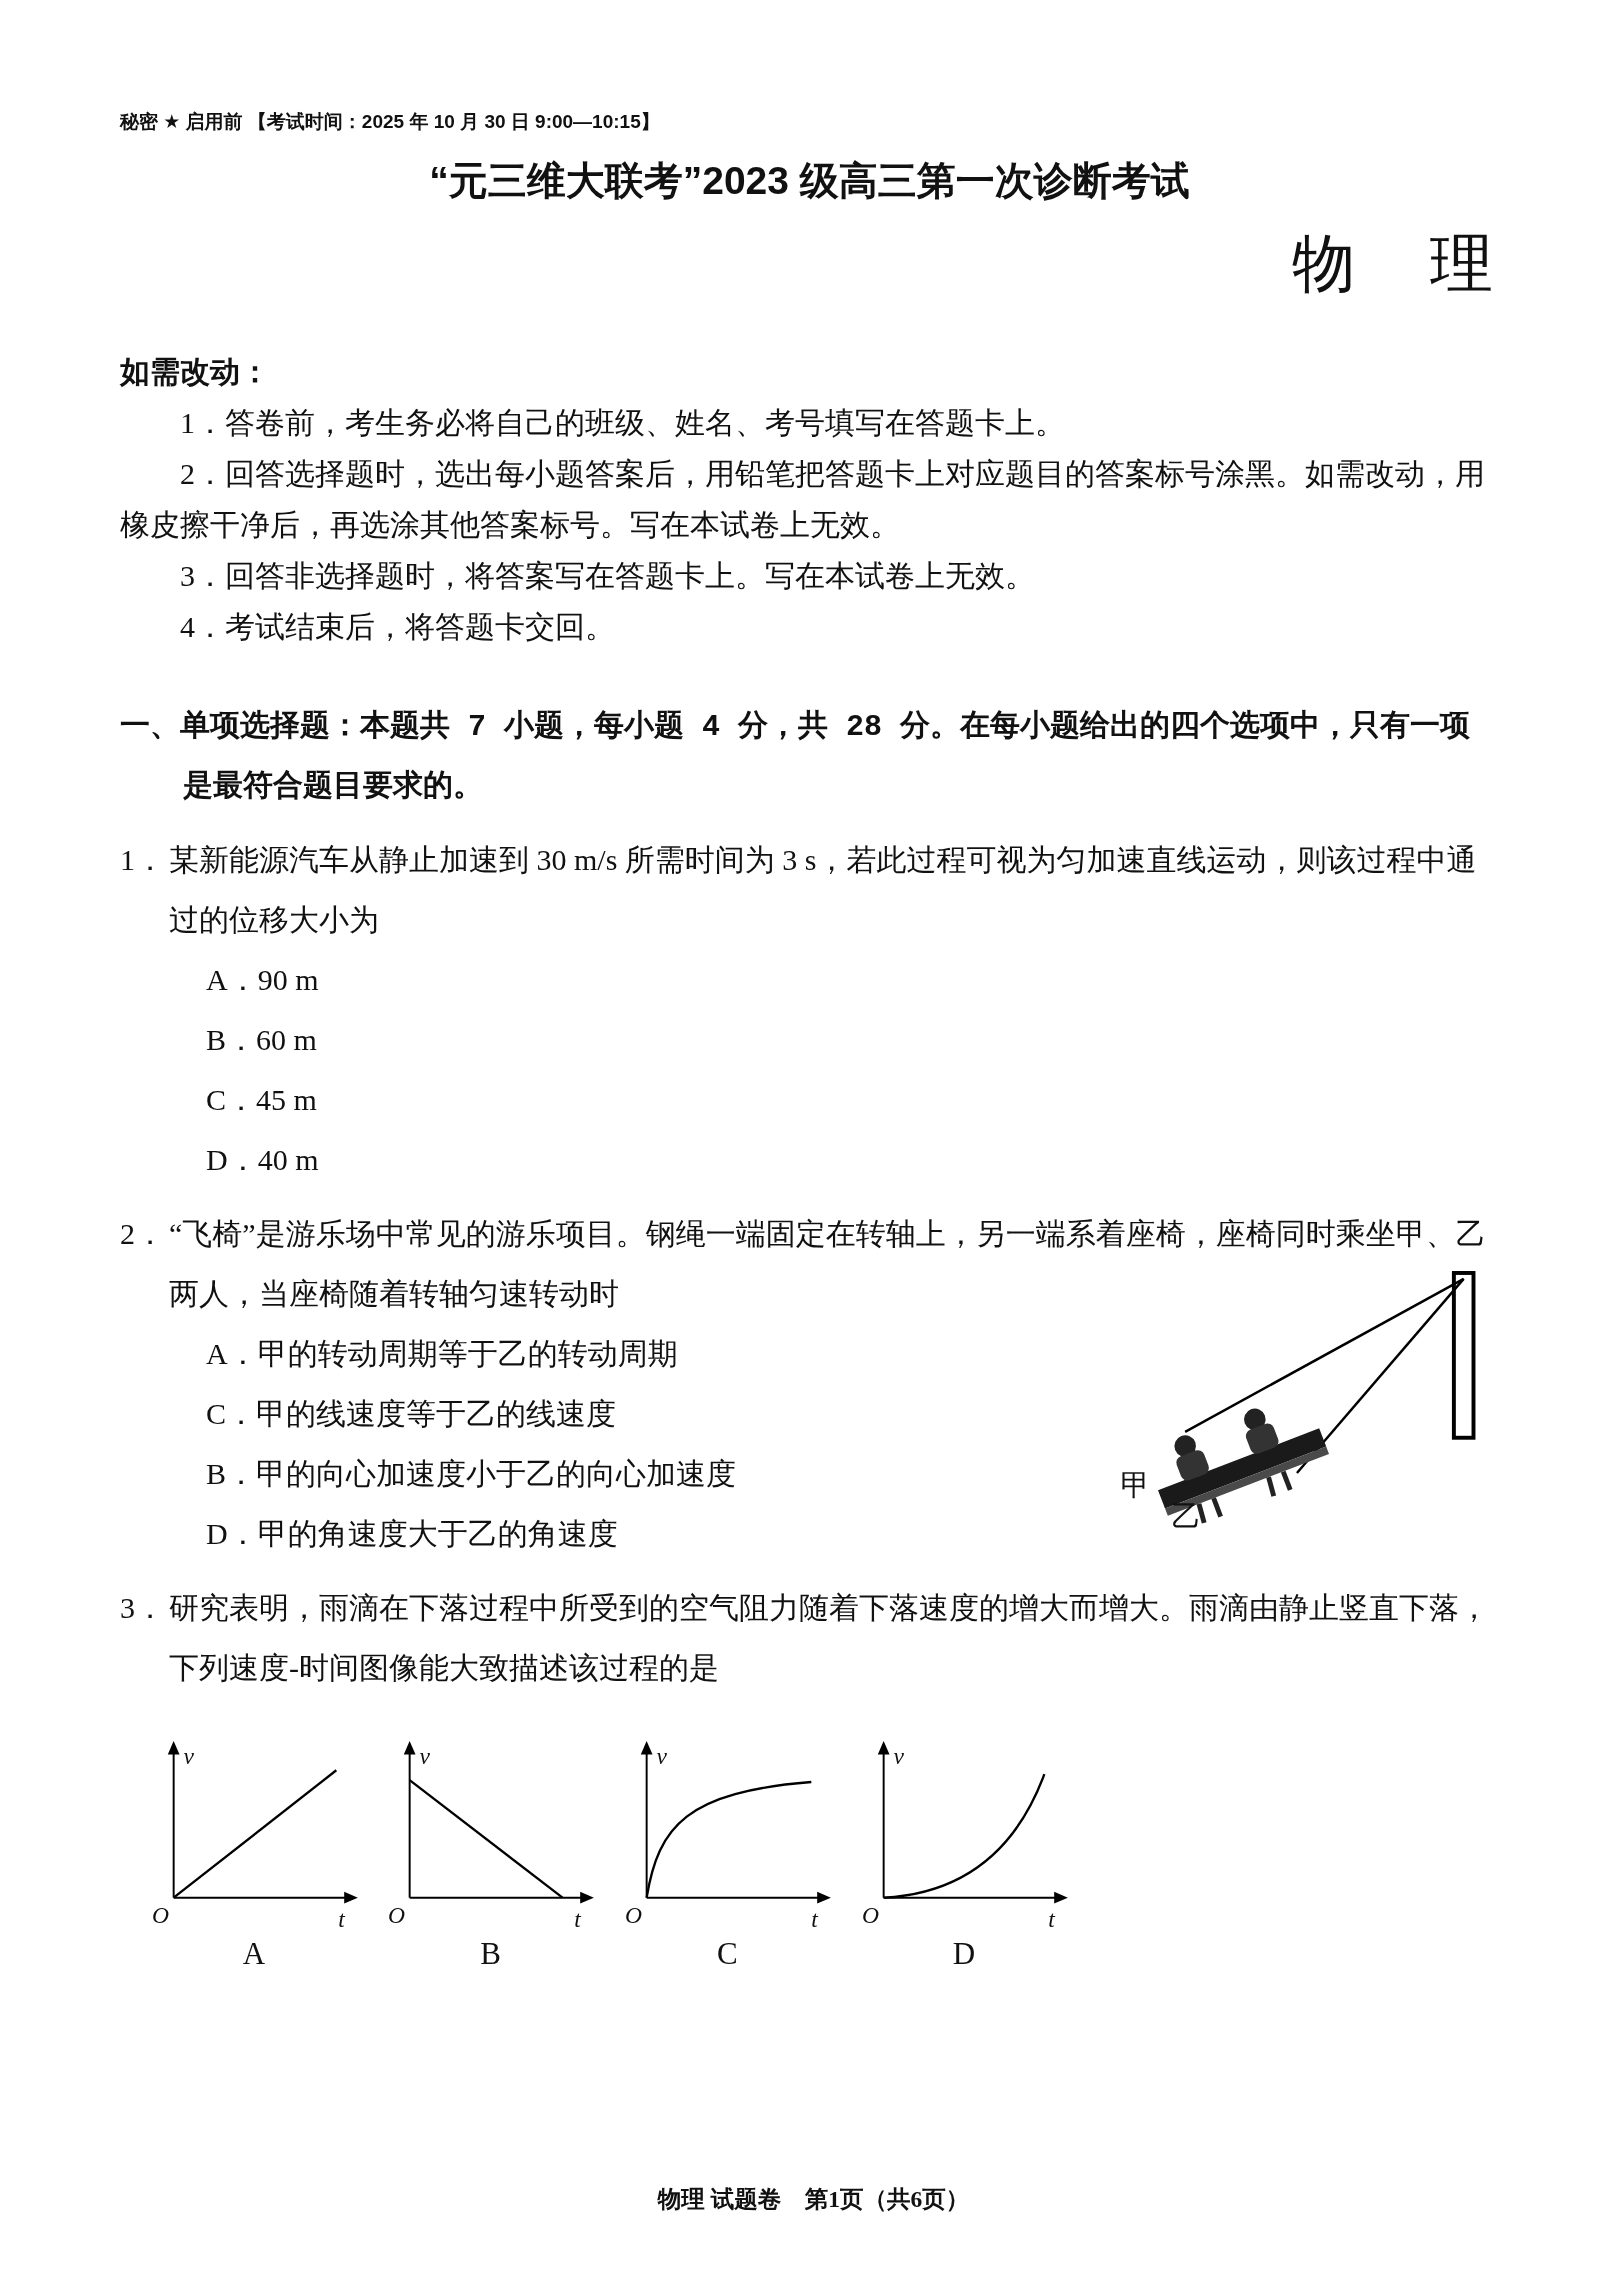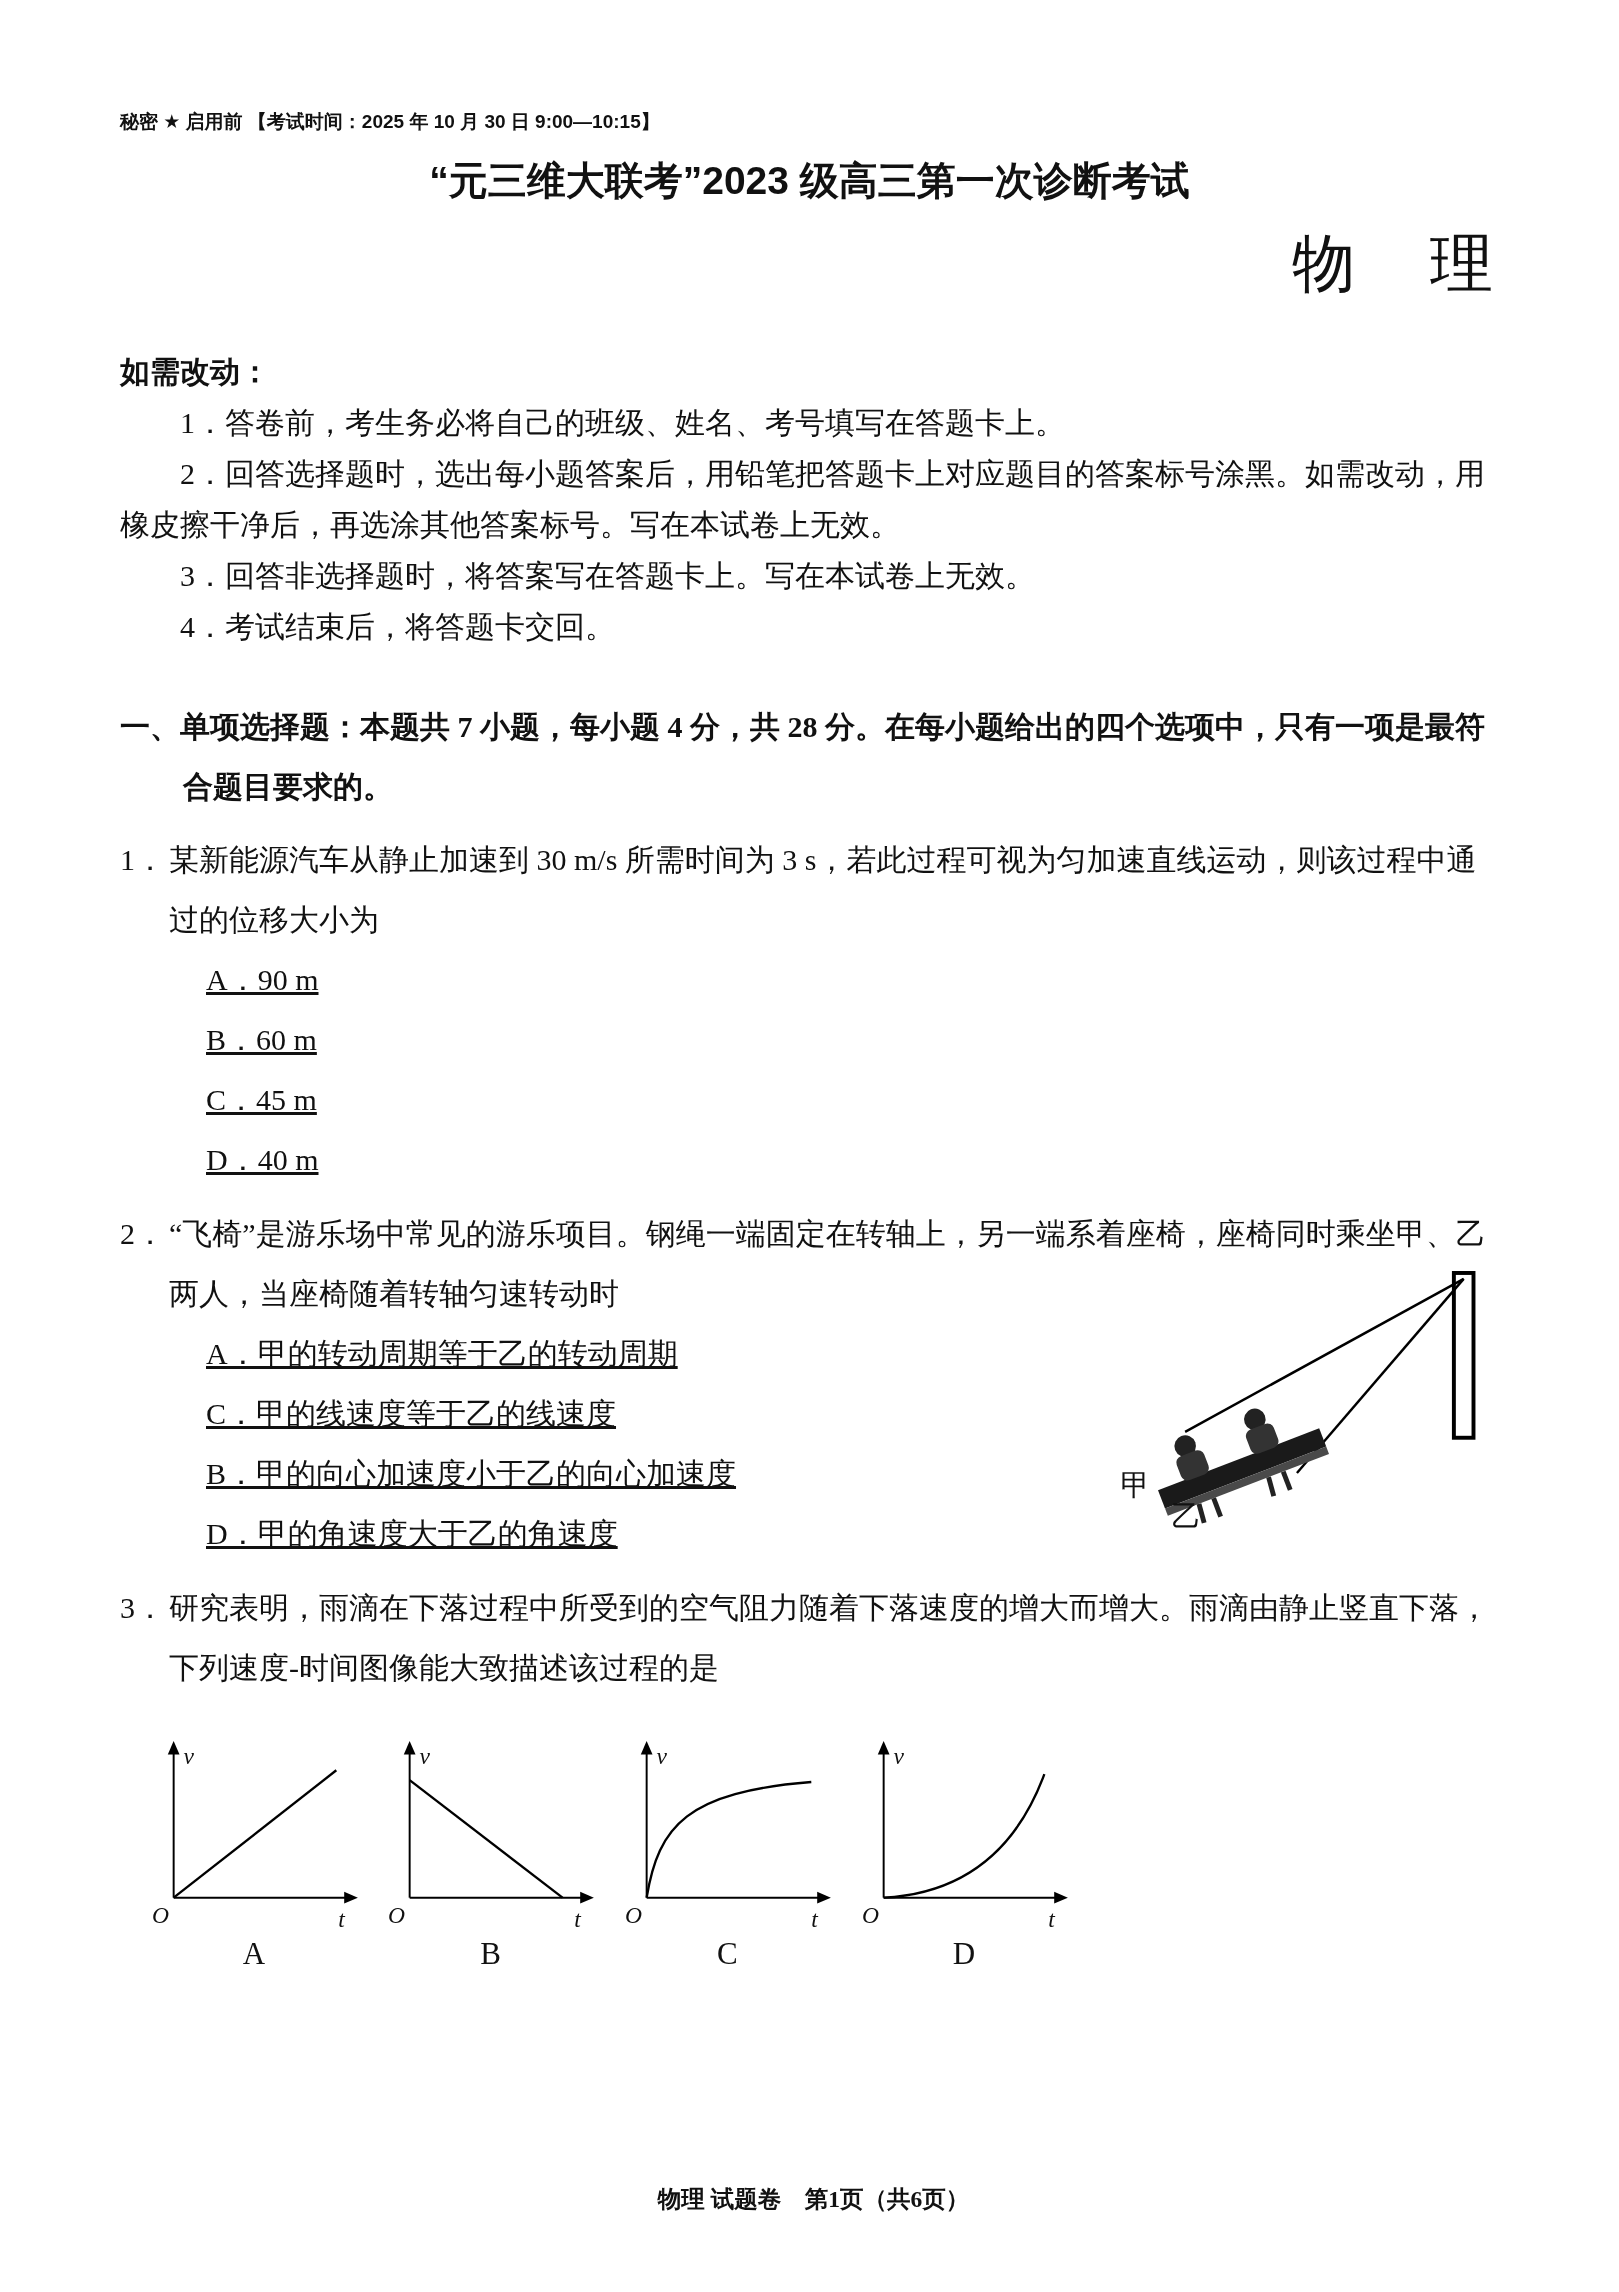--- a/index.html
+++ b/index.html
@@ -52,42 +52,41 @@
     font-size: 30px;
     line-height: 1.7;
   }
   .notice-item {
     margin: 0;
     text-indent: 2em;
     line-height: 1.7;
   }
 
   .section-title {
-    font-family: Liberation Serif, serif;
+    font-family: Liberation Mono, monospace;
     font-weight: bold;
     margin: 45px 0 0 0;
     padding-left: 63px;
     text-indent: -63px;
     line-height: 2.0;
   }
 
   .question { margin-top: 13.7px; }
   .q-text {
     margin: 0;
     padding-left: 49px;
     text-indent: -49px;
     line-height: 2.0;
     font-family: Liberation Serif, serif;
   }
   .q-num { display: inline-block; width: 49px; text-indent: 0; }
   .option {
     margin: 0;
     padding-left: 86px;
     line-height: 2.0;
-    text-decoration: underline;
   }
 
   .question.with-figure { position: relative; }
   .q2-figure {
     position: absolute;
     right: 0;
     top: 63px;
     width: 461px;
     height: 265px;
   }

